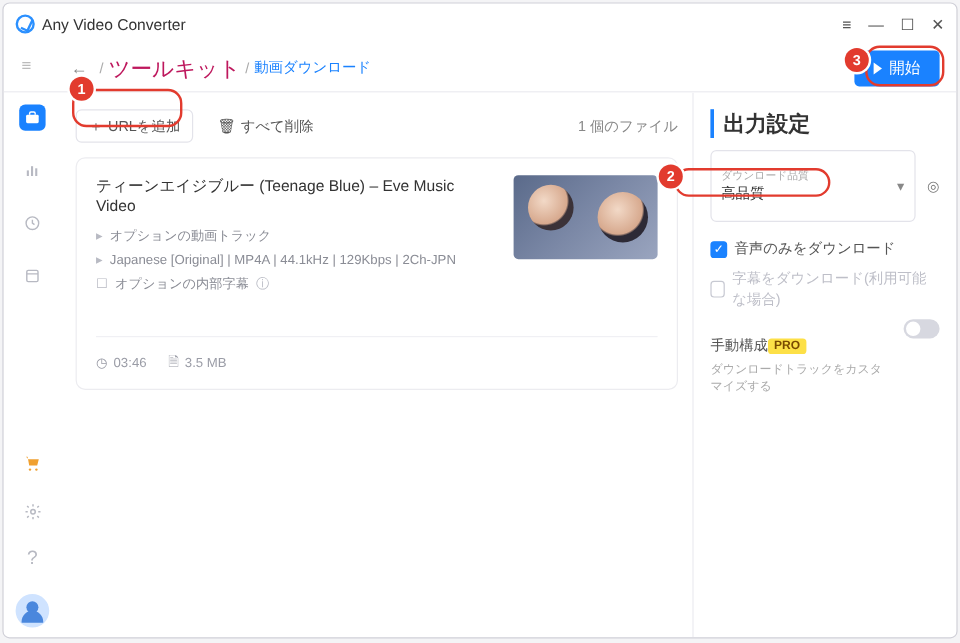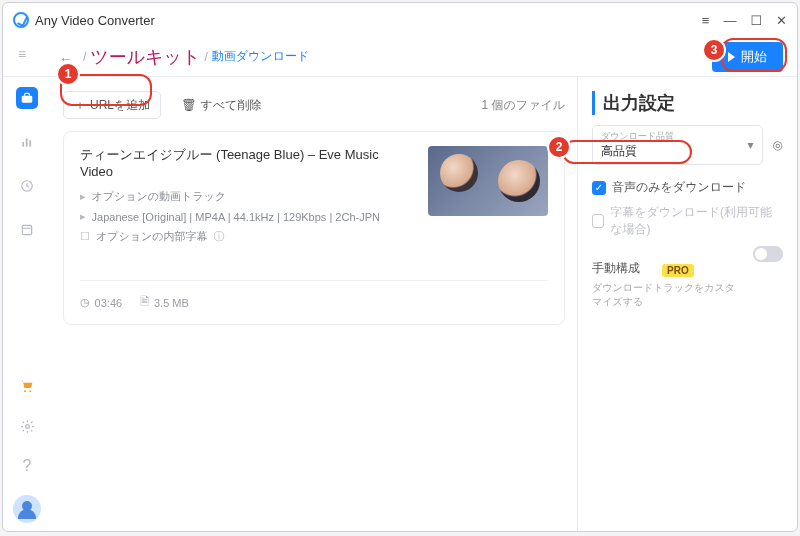--- a/index.html
+++ b/index.html
@@ -44,30 +44,30 @@
   .metarow .smico { color:#b8bac3; }
   .thumb { width:120px; height:70px; border-radius:4px; overflow:hidden; position:relative; background:linear-gradient(135deg,#5a6a8a 0%,#7b88a6 50%,#9aa5bf 100%); }
   .thumb::before{content:"";position:absolute;left:12px;top:8px;width:38px;height:38px;border-radius:50%;background:radial-gradient(circle at 35% 35%,#f2d9c7 0,#d7a98e 55%,#3b3238 60%);} 
   .thumb::after{content:"";position:absolute;right:8px;top:14px;width:42px;height:42px;border-radius:50%;background:radial-gradient(circle at 40% 35%,#f2d9c7 0,#d7a98e 55%,#2d2a36 60%);} 
   .card-bottom { display:flex; gap:18px; margin-top:30px; padding-top:12px; border-top:1px solid #f0f0f4; font-size:11px; color:#9a9ca6; }
   .card-bottom .pair { display:flex; align-items:center; gap:5px; }
   
   .settings { width:220px; border-left:1px solid #ececf0; padding:14px 14px; font-size:12px; color:#555; }
   .settings h4 { font-size:18px; color:#333; font-weight:600; margin-bottom:10px; padding-left:8px; border-left:3px solid #1a82ff; }
   .quality { display:flex; align-items:center; gap:10px; margin-bottom:14px; }
-  .quality-field { flex:1; border:1px solid #e3e3ea; border-radius:5px; padding:4px 8px; position:relative; }
+  .quality-field { flex:1; border:1px solid #e3e3ea; border-radius:5px; padding:14px 8px; position:relative; }
   .quality-field .lbl { font-size:9px; color:#aaa; }
   .quality-field .val { font-size:12px; color:#333; }
   .quality-field .chev { position:absolute; right:8px; top:50%; transform:translateY(-50%); color:#888; }
   .targeticon { color:#777; cursor:pointer; }
   .chk-row { display:flex; align-items:center; gap:6px; margin:8px 0; }
   .chk { width:14px; height:14px; border:1px solid #c7c9d2; border-radius:3px; display:flex; align-items:center; justify-content:center; font-size:10px; }
   .chk.checked { background:#1a82ff; border-color:#1a82ff; color:#fff; }
   .chk-row.disabled { color:#bebfc8; }
-  .manual { margin-top:14px; display:flex; align-items:flex-end; gap:22px; }
+  .manual { margin-top:14px; display:flex; align-items:center; gap:0; }
   .pro { background:#fde047; color:#7a4a00; font-size:10px; font-weight:700; padding:1px 5px; border-radius:3px; }
   .manual-sub { font-size:10px; color:#aaa; margin-top:4px; }
   .toggle { width:30px; height:16px; border-radius:8px; background:#d7d8e0; position:relative; margin-left:auto; cursor:pointer; }
   .toggle::after { content:""; position:absolute; width:12px; height:12px; border-radius:50%; background:#fff; top:2px; left:2px; }
   .manual-wrap { display:flex; align-items:flex-start; gap:8px; }
   
   .annobubble { position:absolute; width:20px; height:20px; border-radius:50%; background:#e23b2e; color:#fff; font-size:12px; font-weight:700; display:flex; align-items:center; justify-content:center; box-shadow:0 0 0 2px #fff; z-index:50; }
   .annoring { position:absolute; border:2px solid #e23b2e; border-radius:12px; z-index:49; pointer-events:none; }
 </style>
 </head>

